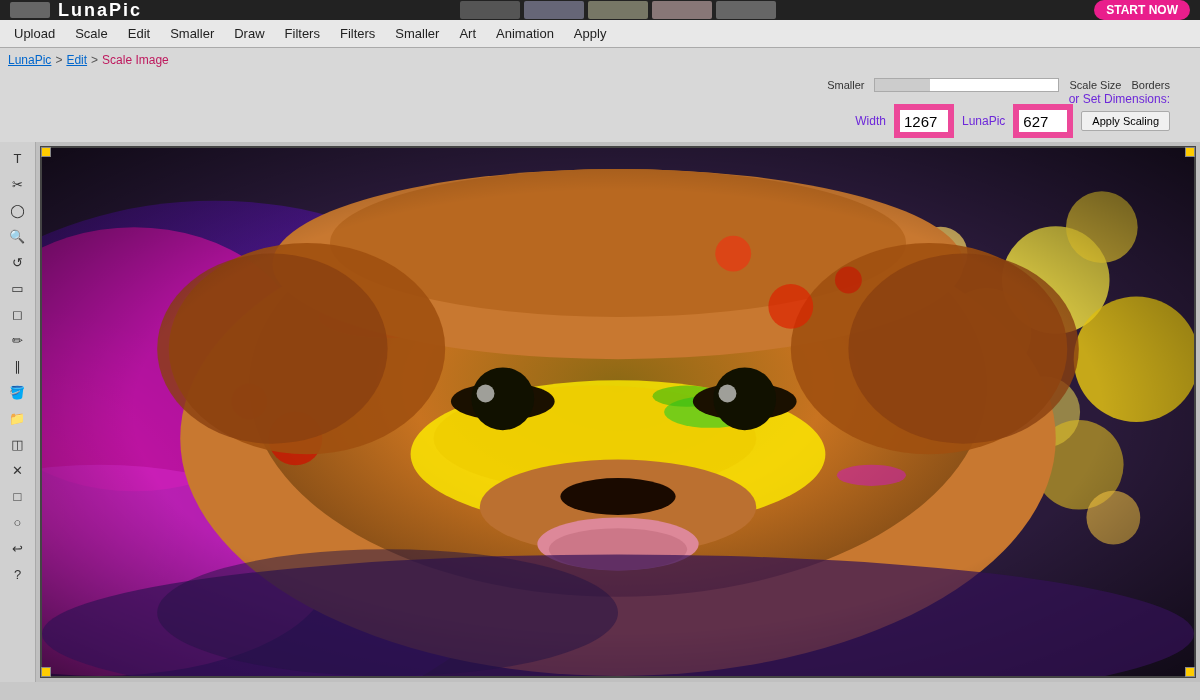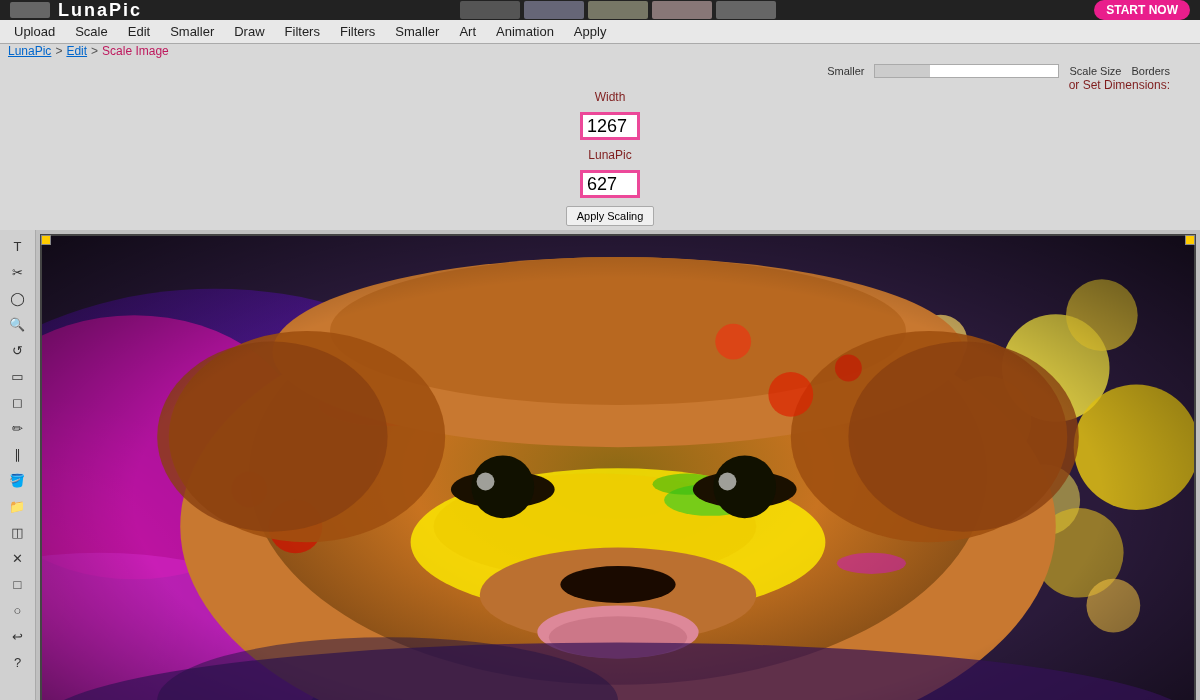--- a/index.html
+++ b/index.html
@@ -86,26 +86,26 @@
       flex-direction: column;
       gap: 0;
     }
     #size-slider-row {
       display: flex;
       align-items: center;
       gap: 10px;
       margin-left: 600px;
     }
     .slider-label { font-size: 11px; color: #333; }
-    .dim-label { font-size: 12px; color: #7f1d1d; }
+    .dim-label { font-size: 12px; color: #6d28d9; }
     .dim-input {
       width: 60px;
-      height: 28px;
-      border: 3px solid #ec4899;
-      font-size: 18px;
+      height: 34px;
+      border: 6px solid #ec4899;
+      font-size: 15px;
       padding: 2px 4px;
       background: white;
     }
     #apply-scaling-btn {
       background: #f0f0f0;
       border: 1px solid #aaa;
       padding: 3px 10px;
       font-size: 11px;
       cursor: pointer;
       border-radius: 2px;
@@ -244,21 +244,21 @@
       <div id="slider-track" style="width:185px;height:14px;background:white;border:1px solid #aaa;position:relative;cursor:pointer;">
         <div id="slider-track-dark" style="width:55px;height:100%;background:#ccc;position:absolute;top:0;left:0;"></div>
       </div>
       <span class="slider-label">Scale Size</span>
       <span class="slider-label">Borders</span>
     </div>
 
     <div style="display:flex;align-items:center;gap:8px;justify-content:flex-end;padding-right:20px;">
       <span class="dim-label">or Set Dimensions:</span>
     </div>
-    <div style="display:flex;align-items:center;gap:8px;justify-content:flex-end;padding-right:20px;margin-top:-2px;flex-direction:column;">
+    <div style="display:flex;align-items:center;gap:8px;justify-content:flex-end;padding-right:20px;margin-top:-2px;">
       <span class="dim-label">Width</span>
       <input type="text" class="dim-input" value="1267" style="">
       <span class="dim-label">LunaPic</span>
       <input type="text" class="dim-input" value="627" style="">
       <button id="apply-scaling-btn">Apply Scaling</button>
     </div>
   </div>
 
   <div id="workspace">
 

